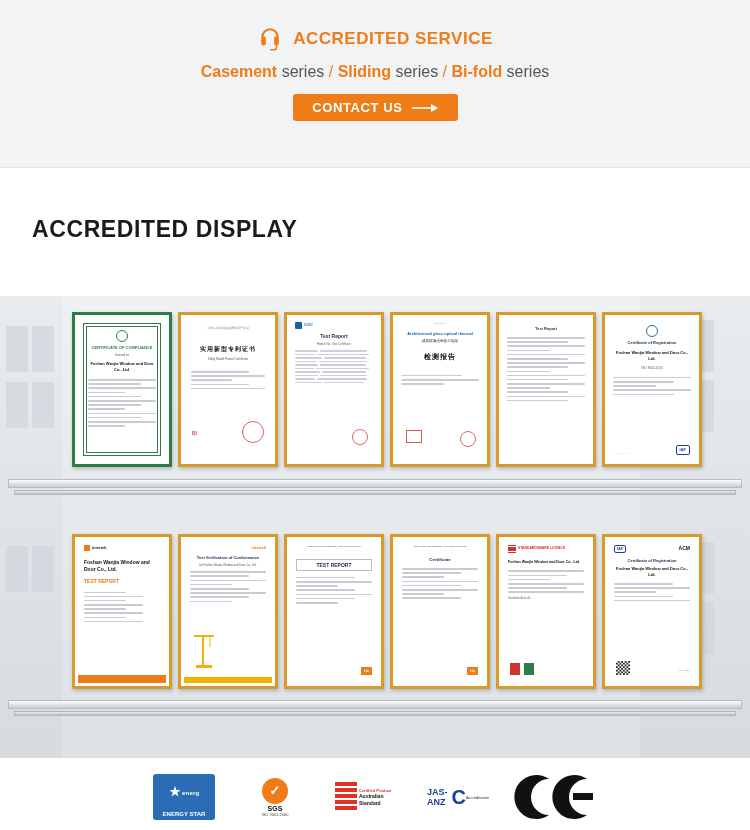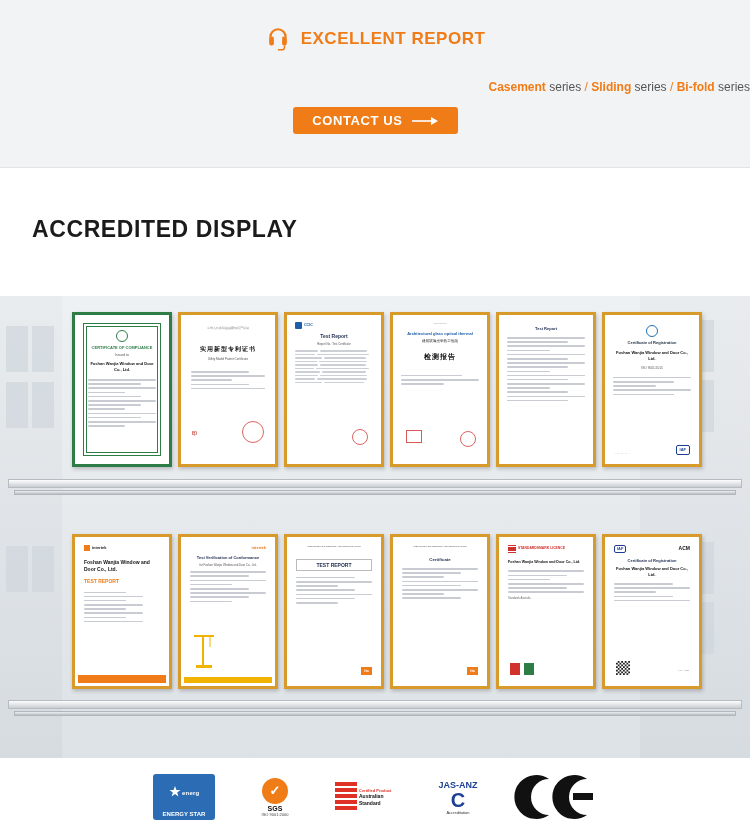--- a/index.html
+++ b/index.html
@@ -29,21 +29,21 @@
   .svc-title {
     color:#f07c18; font-size:17px; font-weight:bold;
     letter-spacing:.5px;
   }
   .banner h1 {
     margin:14px 0 0 0;
     font-size:21px; font-weight:bold; color:#1b1b1b;
     letter-spacing:.2px;
   }
   .series-line {
-    margin-top:28px; font-size:12px; color:#555;text-align:right;
+    margin-top:11px; font-size:16px; color:#555;
   }
   .series-line .k { color:#f07c18; font-weight:bold; }
   .series-line .sep { color:#f07c18; }
   .contact-btn {
     margin:13px auto 0 auto;
     width:165px; height:27px;
     background:#f07c18;
     border-radius:3px;
     color:#fff; font-size:13px; font-weight:bold;
     letter-spacing:.6px;
@@ -228,21 +228,21 @@
   .aust .flag {
     width:22px; height:30px;
     background:
       repeating-linear-gradient(180deg,#e03127 0 4px,#fff 4px 6px);
   }
   .aust .aust-txt { font-size:5px; font-weight:bold; color:#111; line-height:1.25; }
   .aust .cp { font-size:4px; color:#e03127; font-weight:bold; }
 
   .jas {
     width:62px; height:46px;
-    display:flex; flex-direction:column; align-items:center; justify-content:center;
+    display:flex; align-items:center; justify-content:center;
   }
   .jas .jas-top { font-size:9px; font-weight:bold; color:#1c3f94; }
   .jas .jas-c {
     font-size:20px; font-weight:bold; color:#1c3f94; line-height:1;
   }
   .jas .jas-sub { font-size:4px; color:#333; }
 
   .ce { width:86px; height:50px; display:flex; align-items:center; gap:3px; }
   .ce svg { display:block; }
 </style>
@@ -250,21 +250,21 @@
 <body>
 
 <div class="banner">
   <div class="svc-line">
     <svg class="headset-icon" viewBox="0 0 24 24">
       <path d="M12 2a8 8 0 0 0-8 8v4a3 3 0 0 0 3 3h1v-7H6v-0a6 6 0 0 1 12 0v0h-2v7h1a3 3 0 0 0 3-3v-4a8 8 0 0 0-8-8z" fill="#f07c18"></path>
       <rect x="4" y="11" width="4" height="7" rx="1.6" fill="#f07c18"></rect>
       <rect x="16" y="11" width="4" height="7" rx="1.6" fill="#f07c18"></rect>
       <path d="M18 18v1.5a2.5 2.5 0 0 1-2.5 2.5H12" stroke="#f07c18" stroke-width="1.4" fill="none"></path>
     </svg>
-    <span class="svc-title">EXCELLENT REPORT</span>
+    <span class="svc-title">ACCREDITED SERVICE</span>
   </div>
 
 
   <div class="series-line">
     <span class="k">Casement</span>
     <span>series</span>
     <span class="sep">/</span>
     <span class="k">Sliding</span>
     <span>series</span>
     <span class="sep">/</span>

